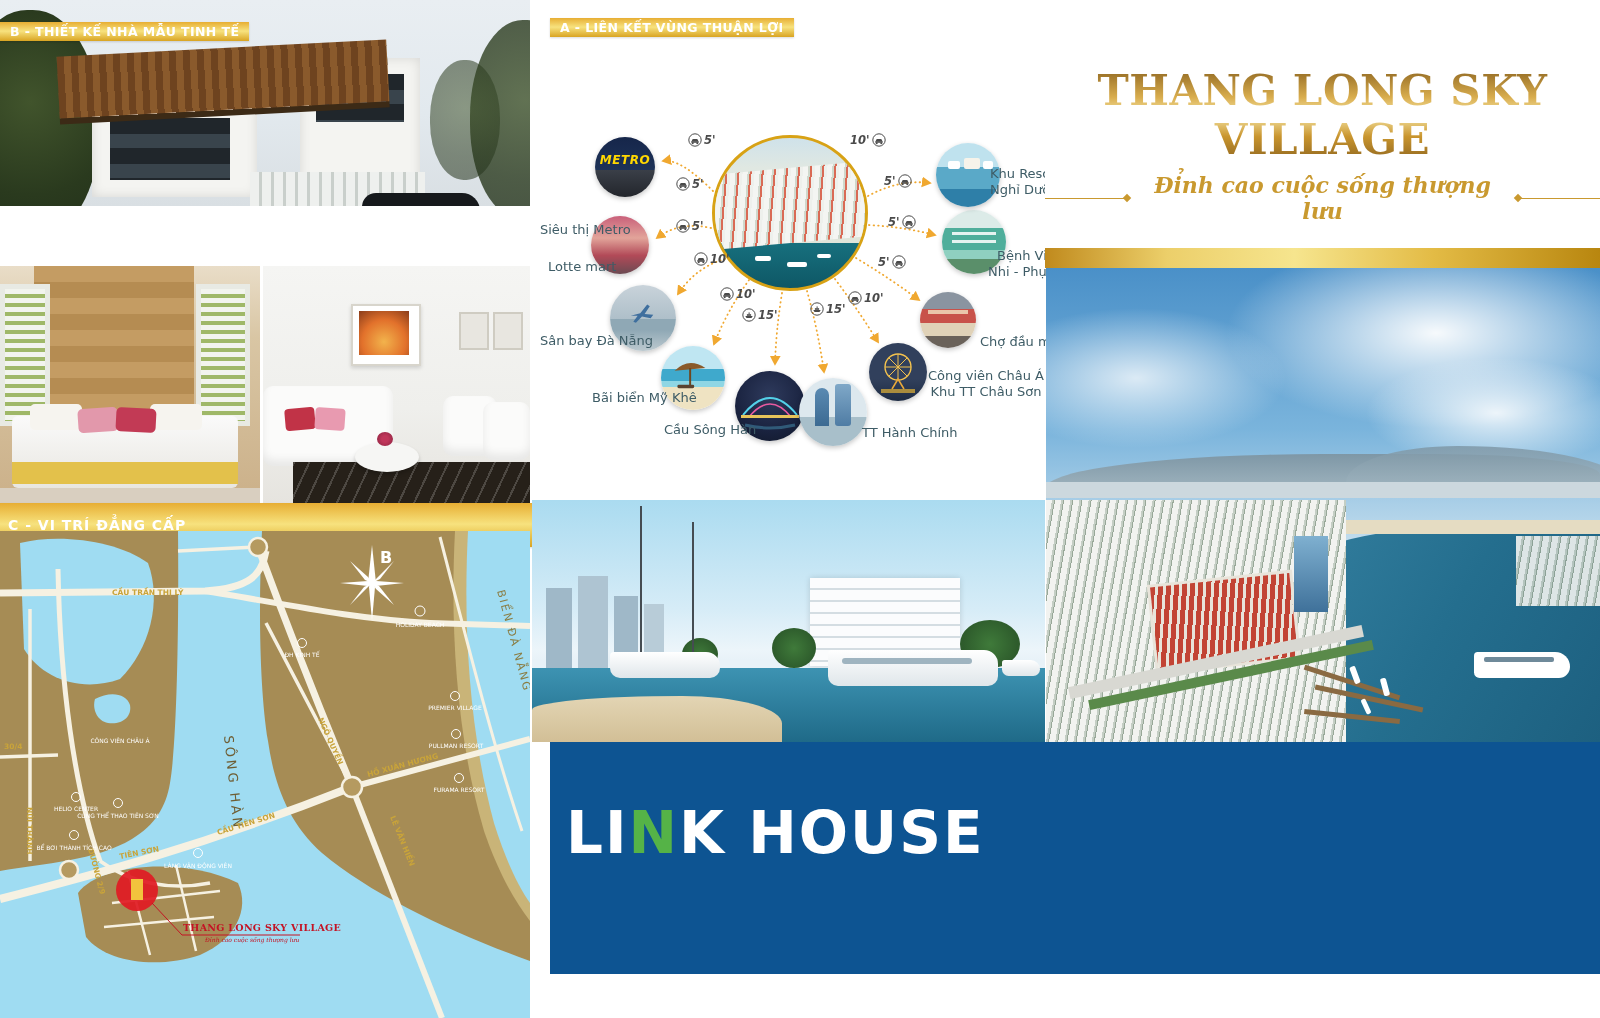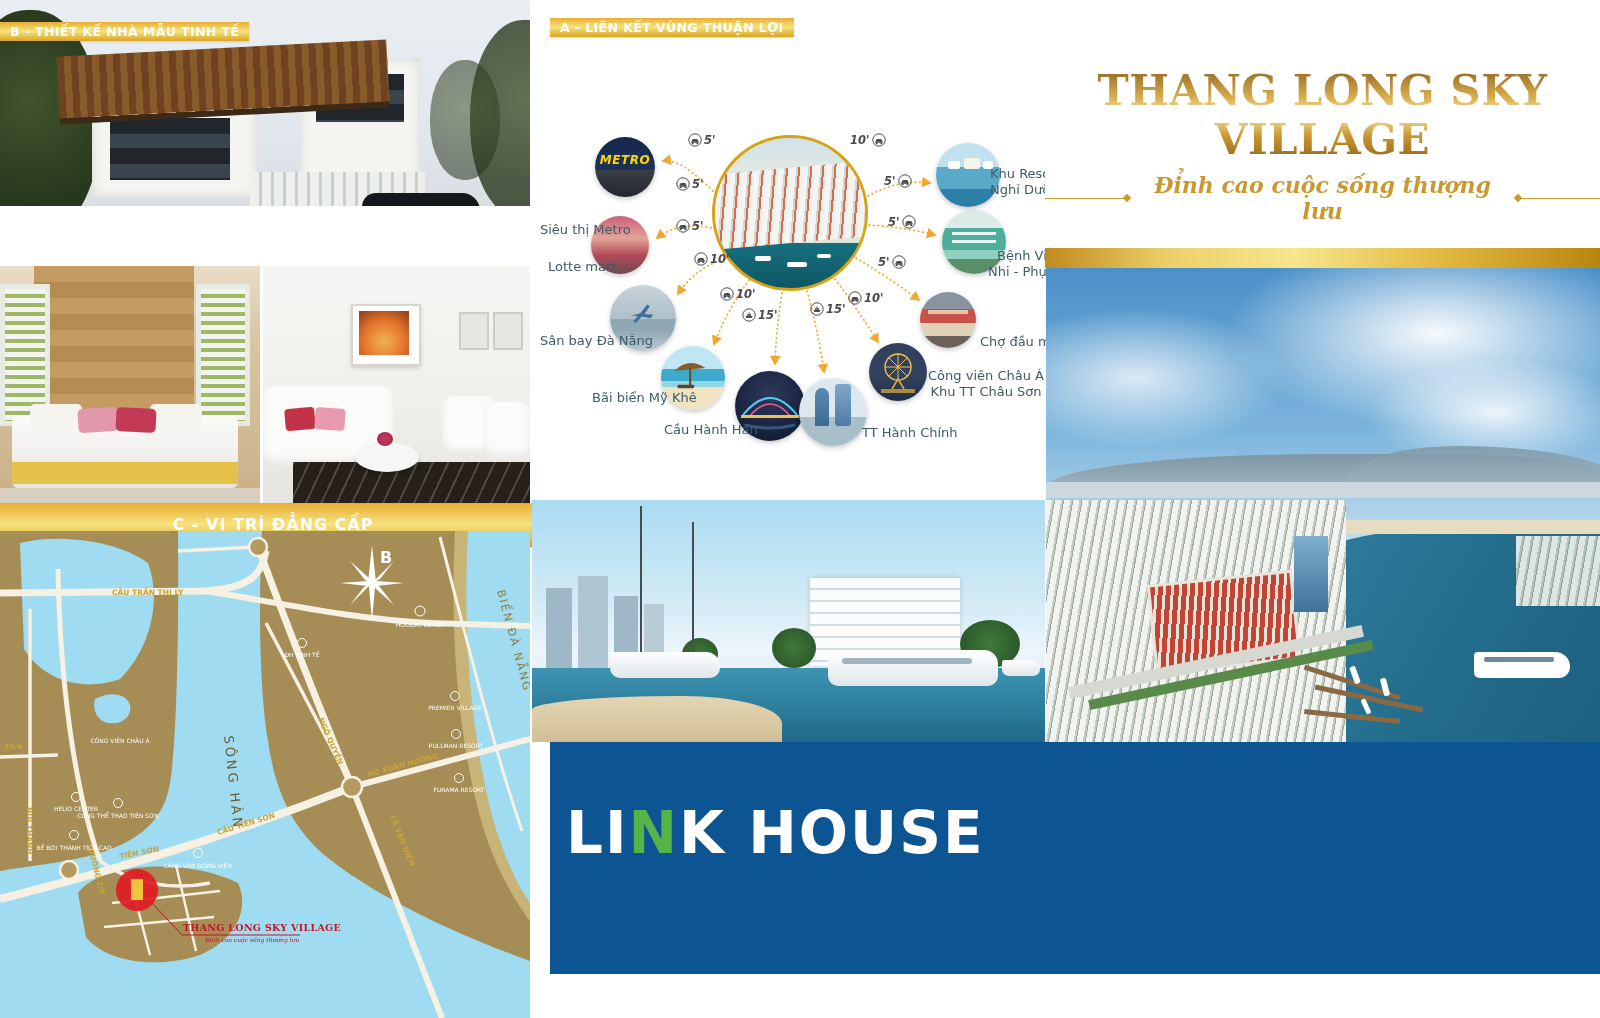--- a/index.html
+++ b/index.html
@@ -5,22 +5,22 @@
   html,body{margin:0;padding:0;background:#777;}
   .stage{position:relative;width:1600px;height:1018px;background:#fff;overflow:hidden;
          font-family:"DejaVu Sans",sans-serif;}
   .ab{position:absolute;}
   
   .band{position:absolute;background:linear-gradient(180deg,#e7ae33 0%,#f7e27e 48%,#d9a422 100%);
         color:#fff;font-size:12.5px;font-weight:600;letter-spacing:.4px;line-height:19px;height:19px;
         padding:0 10px;white-space:nowrap;box-shadow:0 1px 2px rgba(0,0,0,.15);}
   .band-b{left:0;top:22px;}
   .band-a{left:20px;top:18px;}
-  .band-c{left:0;top:503px;width:530px;height:28px;line-height:28px;text-align:center;
-          font-size:16px;padding:8px;letter-spacing:1px;}
+  .band-c{left:0;top:503px;width:530px;height:28px;line-height:28px;text-align:left;
+          font-size:14px;padding:8px;letter-spacing:1px;}
   
   .photo{position:absolute;overflow:hidden;}
   .exterior{left:0;top:0;width:530px;height:206px;background:linear-gradient(180deg,#e9eef2 0%,#e2e9ee 55%,#d9dfe3 100%);}
   .ext-tree{background:radial-gradient(circle at 50% 40%,#41542c 0%,#2a3a1e 60%,#22301a 100%);border-radius:48%;}
   .ext-canopy{left:58px;top:48px;width:330px;height:62px;transform:rotate(-3deg);
       background:repeating-linear-gradient(90deg,#6e431f 0 7px,#8a5a2c 7px 14px);box-shadow:0 6px 0 #3c2a16;}
   .ext-wall{background:#f4f4f1;box-shadow:inset 0 0 12px rgba(0,0,0,.12);}
   .ext-glass{background:repeating-linear-gradient(180deg,#20262b 0 16px,#39444c 16px 30px);}
   .ext-fence{background:repeating-linear-gradient(90deg,#eef0ee 0 9px,#c9cfcb 9px 12px);}
   .ext-ground{left:0;top:214px;width:530px;height:50px;background:linear-gradient(180deg,#62666a,#4e5256);}
@@ -343,21 +343,21 @@
     <div class="dc" style="left:406px;top:143px;width:64px;height:64px;background:linear-gradient(180deg,#bfe2ee 0 38%,#5aa9c8 38% 72%,#2e7fa8 72% 100%);">
       <div class="ab" style="left:12px;top:18px;width:12px;height:8px;background:#fff;border-radius:2px;"></div>
       <div class="ab" style="left:28px;top:15px;width:16px;height:11px;background:#f6f3ea;border-radius:2px;"></div>
       <div class="ab" style="left:47px;top:18px;width:10px;height:8px;background:#fff;border-radius:2px;"></div>
     </div>
 
     <div class="dlabel" style="left:10px;top:182px;margin-top:40px;">Siêu thị Metro</div>
     <div class="dlabel" style="left:18px;top:259px;">Lotte mart</div>
     <div class="dlabel" style="left:10px;top:333px;">Sân bay Đà Nẵng</div>
     <div class="dlabel" style="left:62px;top:390px;text-align:center;">Bãi biển Mỹ Khê</div>
-    <div class="dlabel" style="left:134px;top:422px;">Cầu Hành Hàn</div>
+    <div class="dlabel" style="left:134px;top:422px;">Cầu Sông Hàn</div>
     <div class="dlabel" style="left:332px;top:425px;">TT Hành Chính</div>
     <div class="dlabel" style="left:396px;top:368px;text-align:center;width:120px;">
       <div>Công viên Châu Á</div>
       <div>Khu TT Châu Sơn</div>
     </div>
     <div class="dlabel" style="left:450px;top:334px;">Chợ đầu mối</div>
     <div class="dlabel" style="left:458px;top:248px;text-align:center;width:84px;">
       <div>Bệnh Viện</div>
       <div>Nhi - Phụ Sản</div>
     </div>

